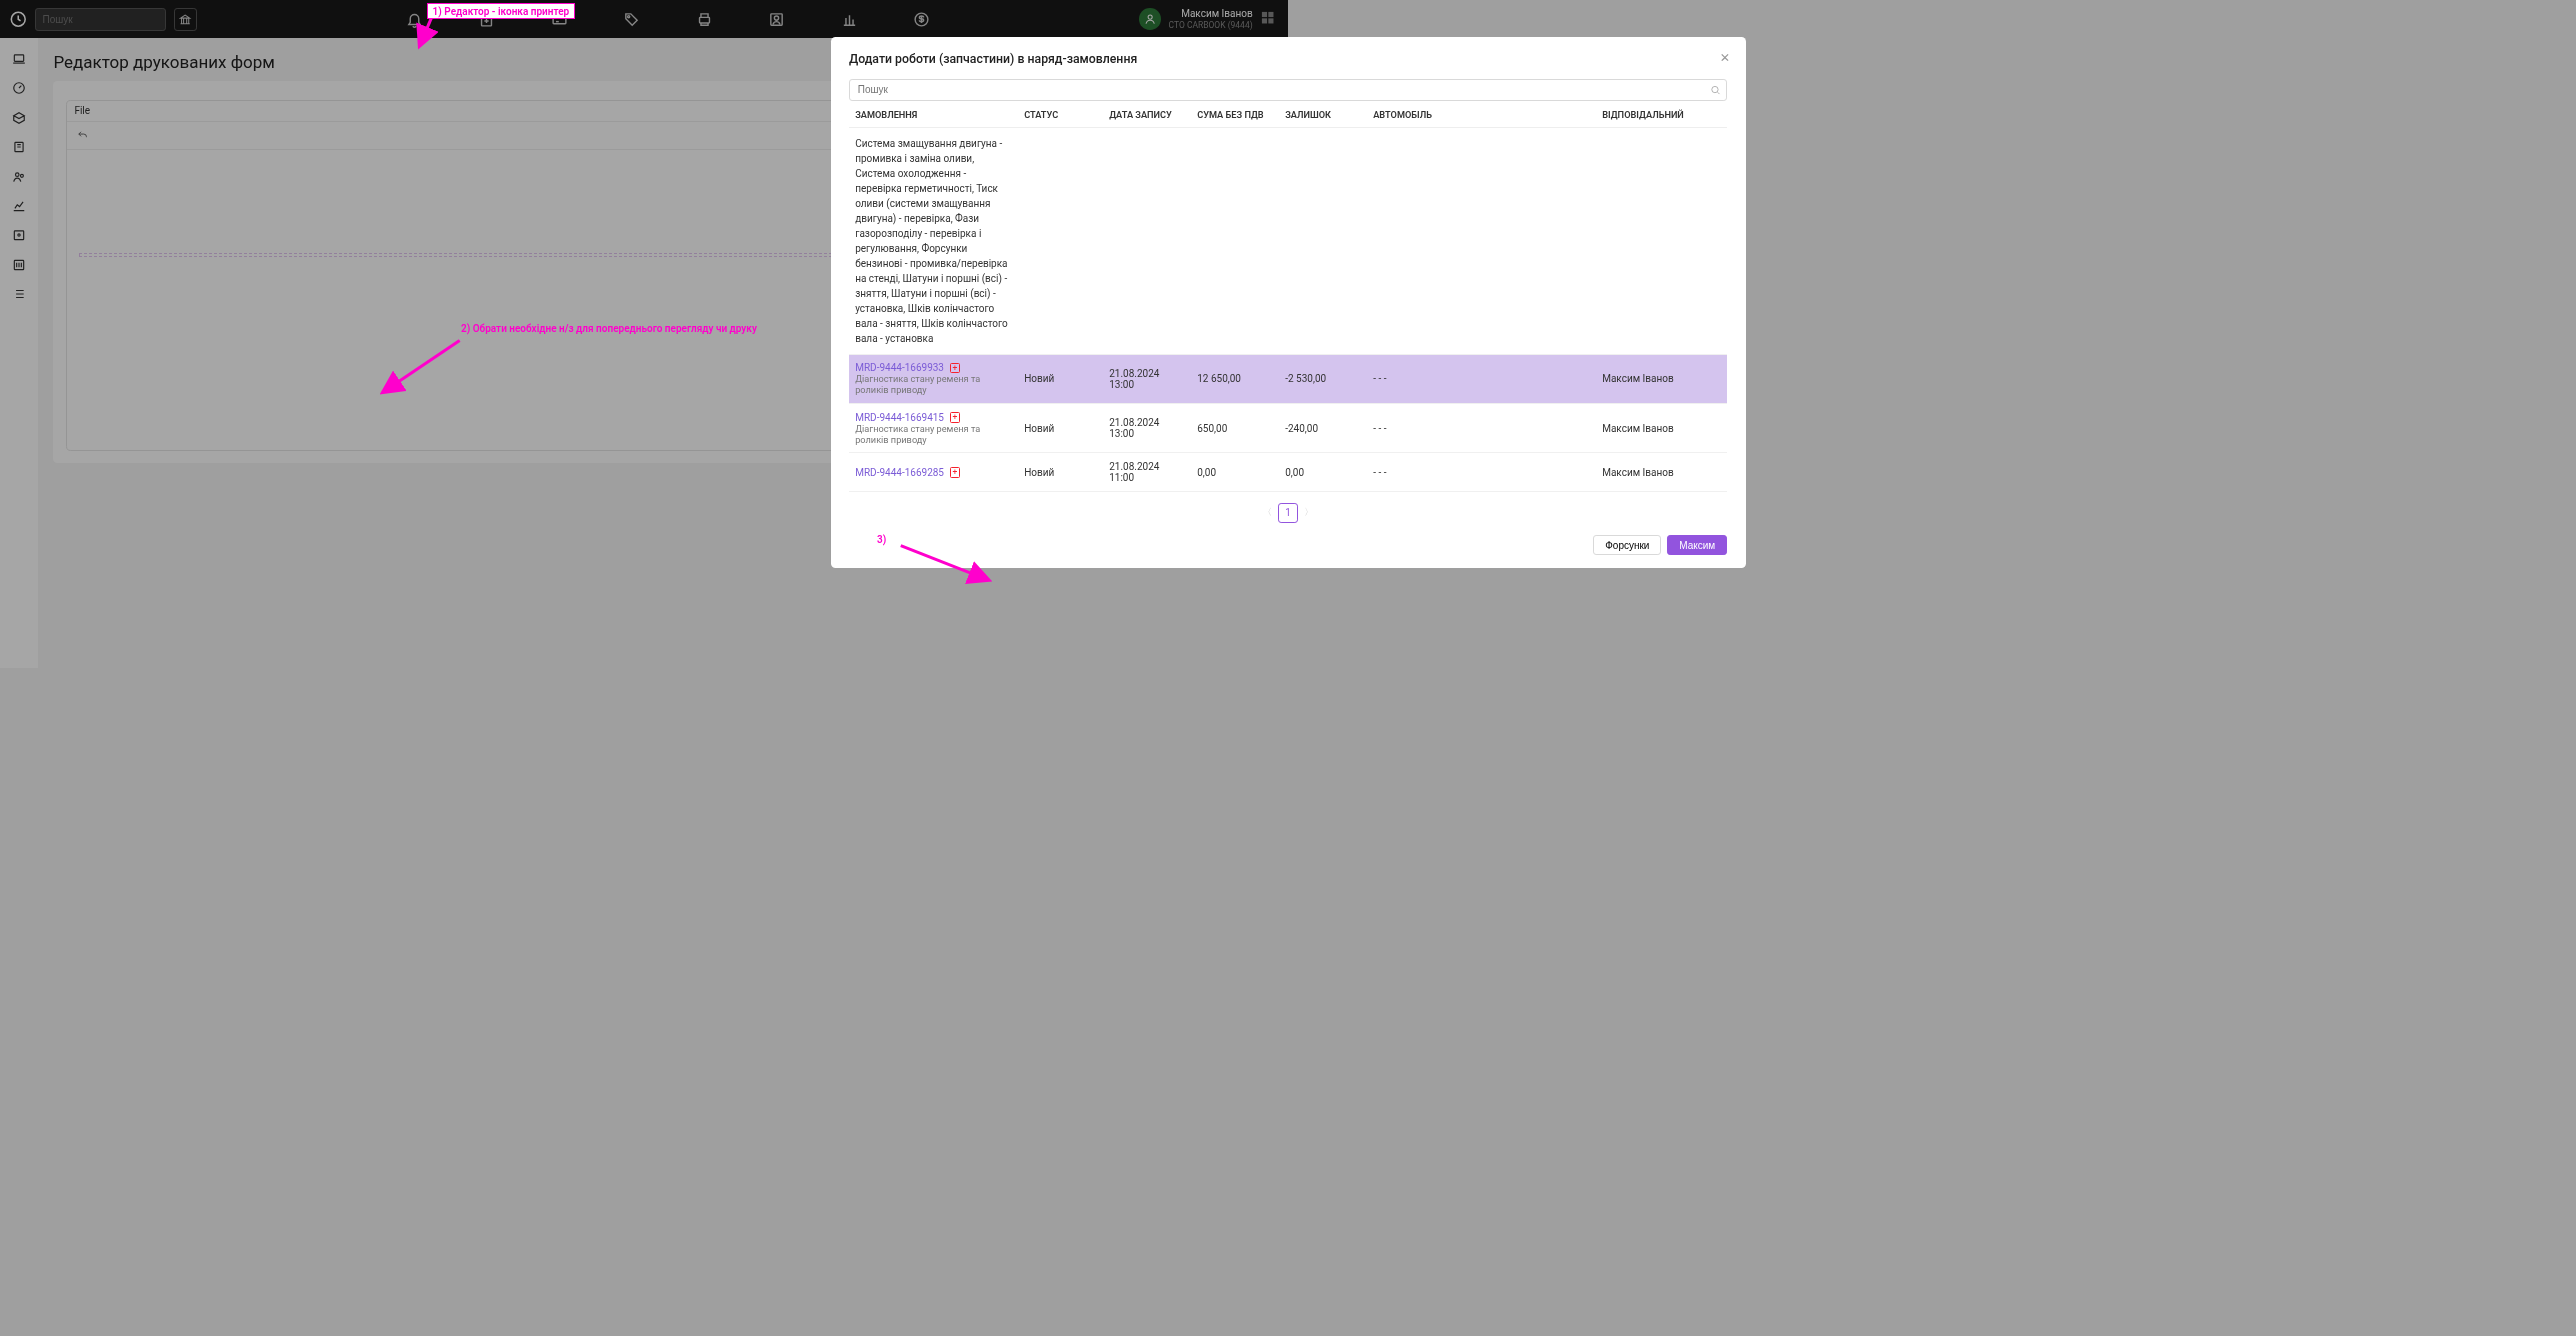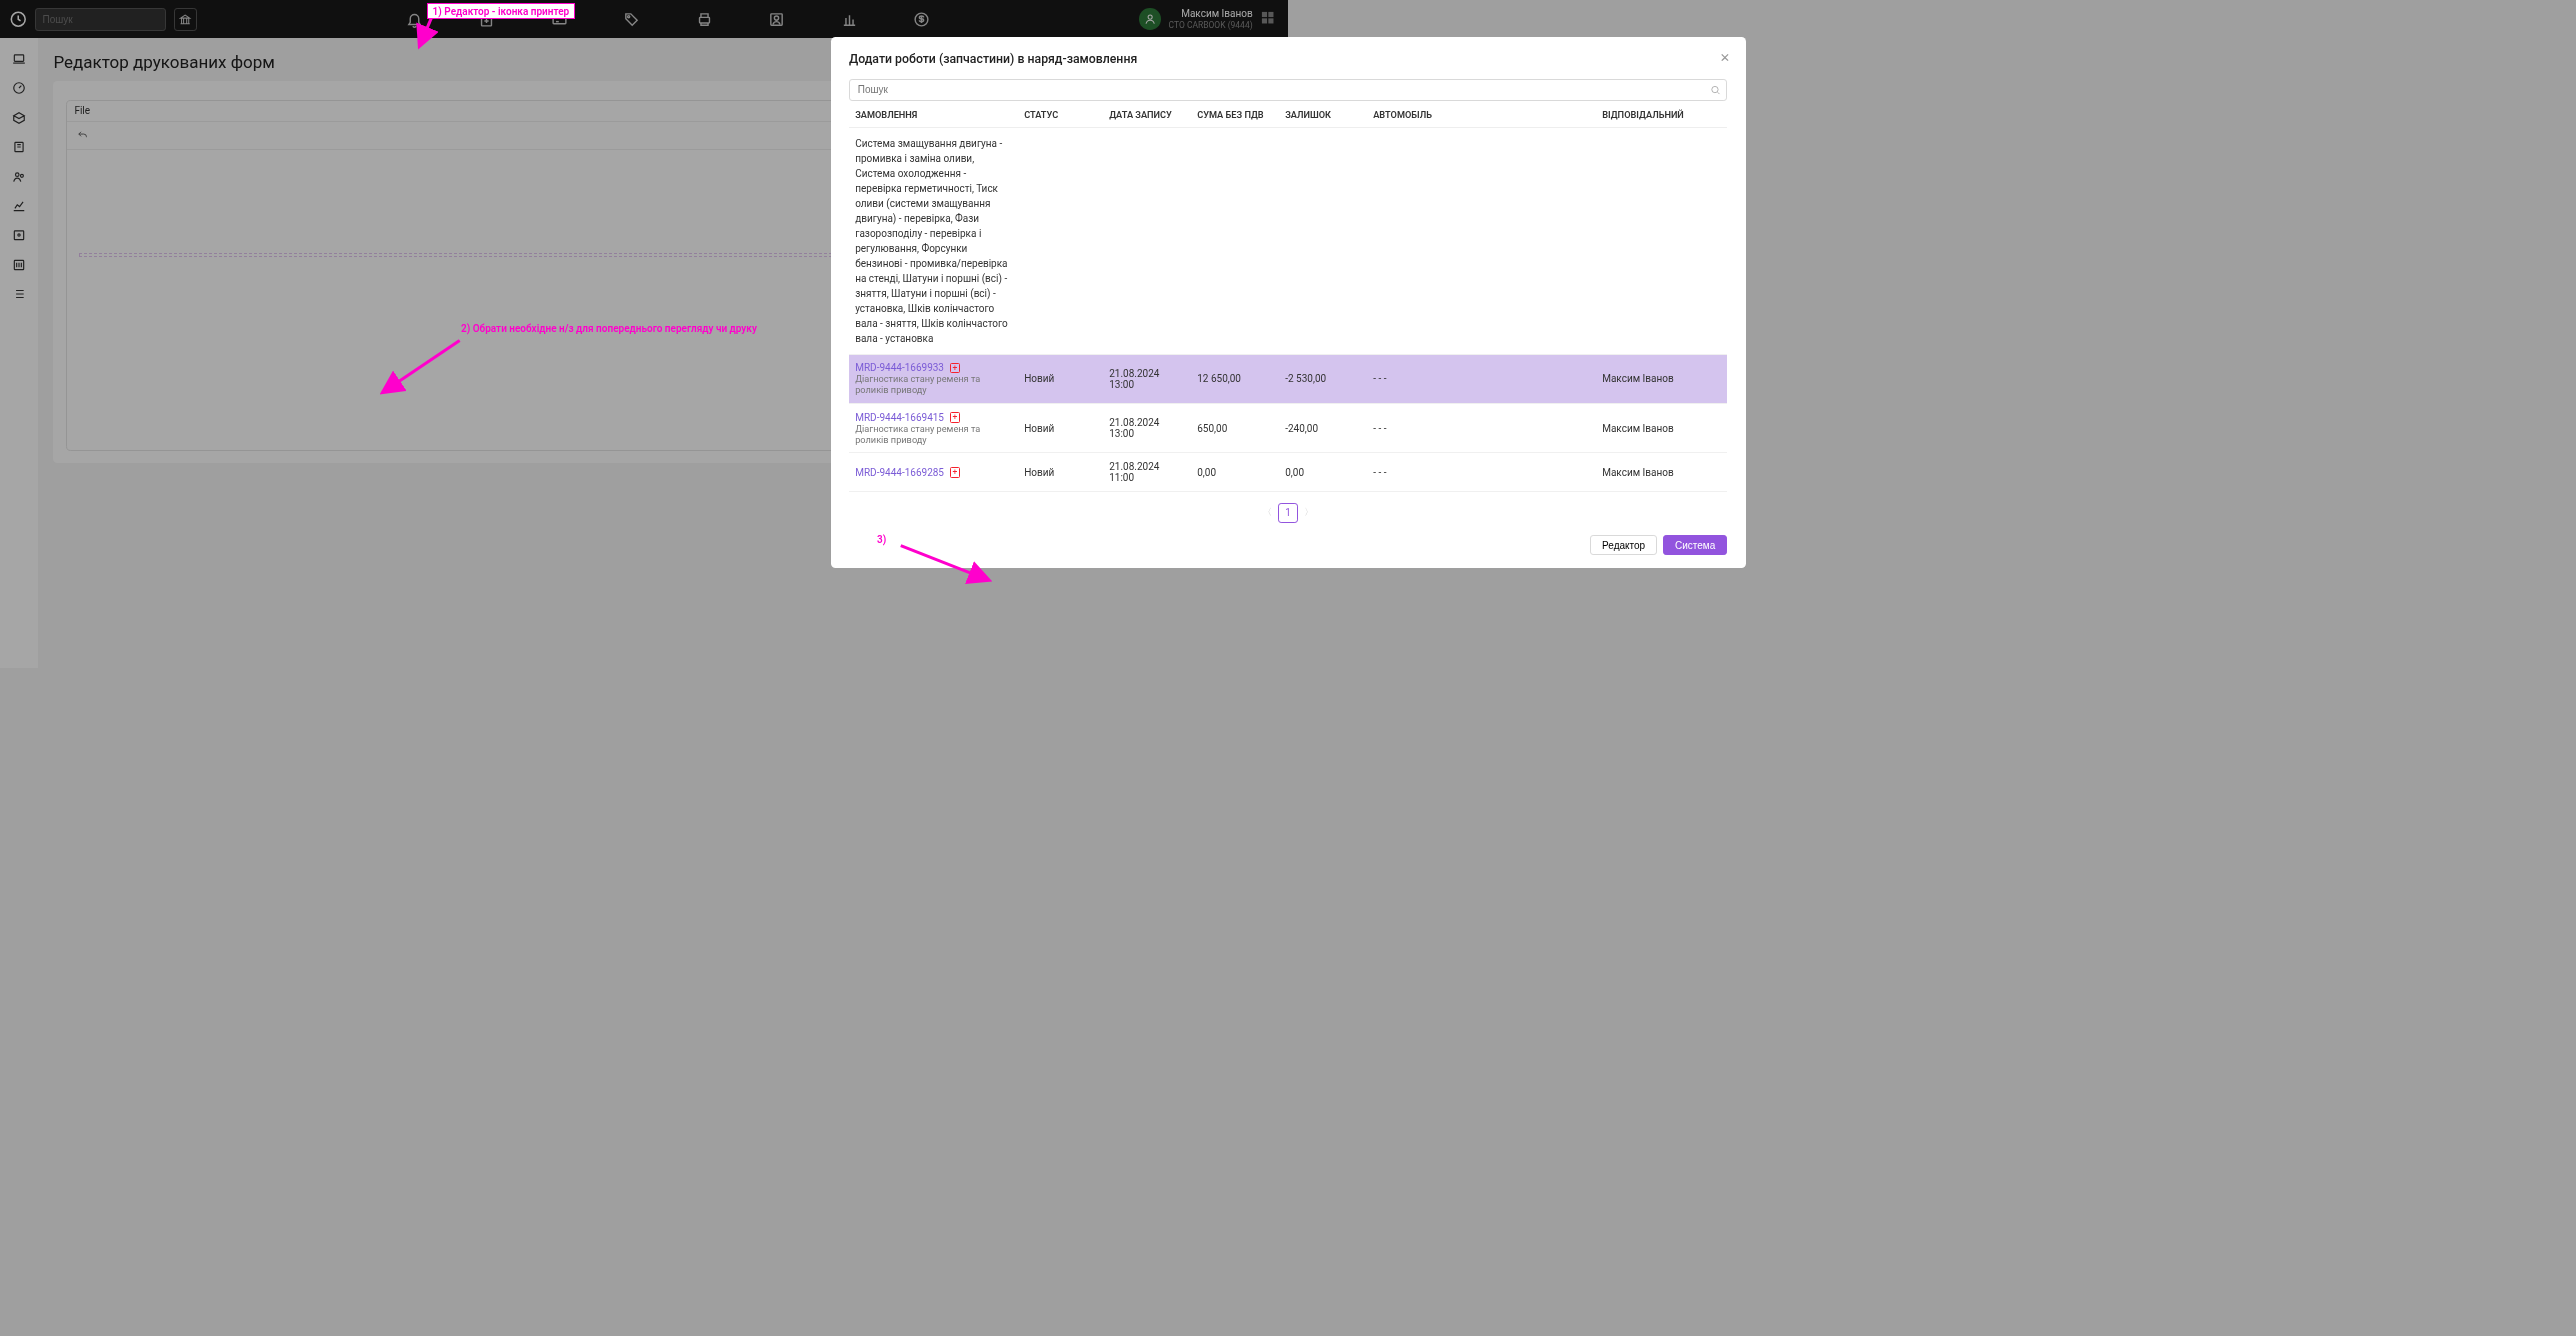--- a/index.html
+++ b/index.html
@@ -337,22 +337,22 @@
           <td>Максим Іванов</td>
         </tr>
       </tbody>
     </table>
     <div class="pagination">
       <span class="page-arrow">〈</span>
       <span class="page-num">1</span>
       <span class="page-arrow">〉</span>
     </div>
     <div class="modal-footer">
-      <button class="btn">Редактор</button>
-      <button class="btn btn-primary">Система</button>
+      <button class="btn">Форсунки</button>
+      <button class="btn btn-primary">Максим</button>
     </div>
   </div>
 </div>
 
 <div class="annotation anno-box" style="left:427px;top:3.1px">1) Редактор - іконка принтер</div>
 <svg class="arrow-svg" style="left:411px;top:12.3px" width="31" height="38" viewBox="0 0 40 50">
   <defs>
       <marker id="ah1" markerWidth="8" markerHeight="8" refX="6" refY="4" orient="auto">
         <path d="M0,0 L8,4 L0,8 Z" fill="#ff00cc"></path>
       </marker>

